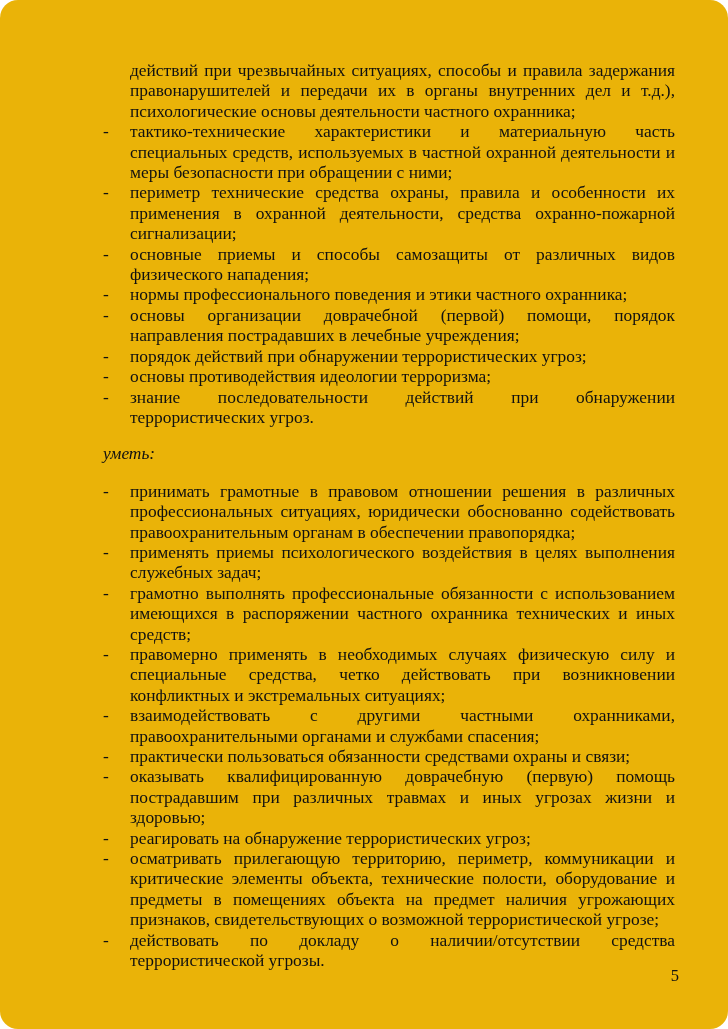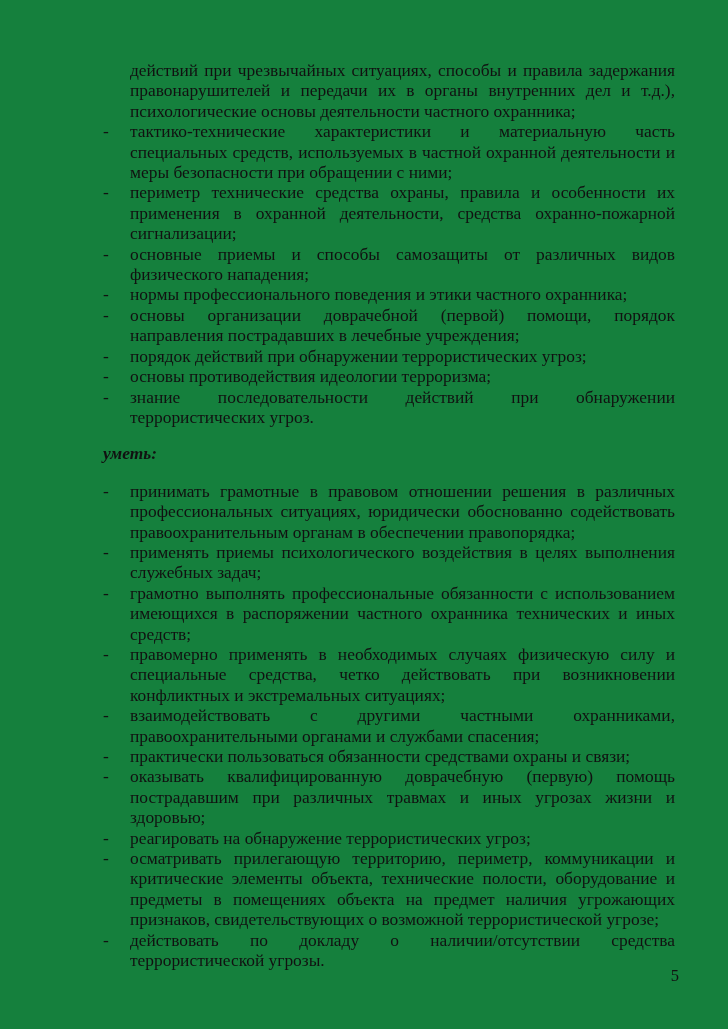--- a/index.html
+++ b/index.html
@@ -9,25 +9,26 @@
   }
   body {
     width: 728px;
     height: 1029px;
     overflow: hidden;
   }
   .page {
     position: relative;
     width: 728px;
     height: 1029px;
-    background: #15803d;
+    background: #eab308;
     color: #111111;
     font-family: "Liberation Serif", "DejaVu Serif", serif;
     font-size: 17.4px;
     line-height: 20.4px;
+    border-radius: 18px;
   }
   .content {
     position: absolute;
     left: 103px;
     top: 60px;
     width: 572px;
   }
   .para {
     margin: 0;
     padding-left: 27px;
@@ -46,21 +47,21 @@
   }
   .dash {
     position: absolute;
     left: 0;
     top: 0;
     text-align: left;
   }
   .section-heading {
     margin: 16px 0 17px 0;
     font-size: 17.4px;
-    font-weight: bold;
+    font-weight: normal;
     font-style: italic;
     text-align: left;
   }
   .page-number {
     position: absolute;
     right: 49px;
     bottom: 43px;
     font-size: 16.5px;
     color: #111111;
   }

